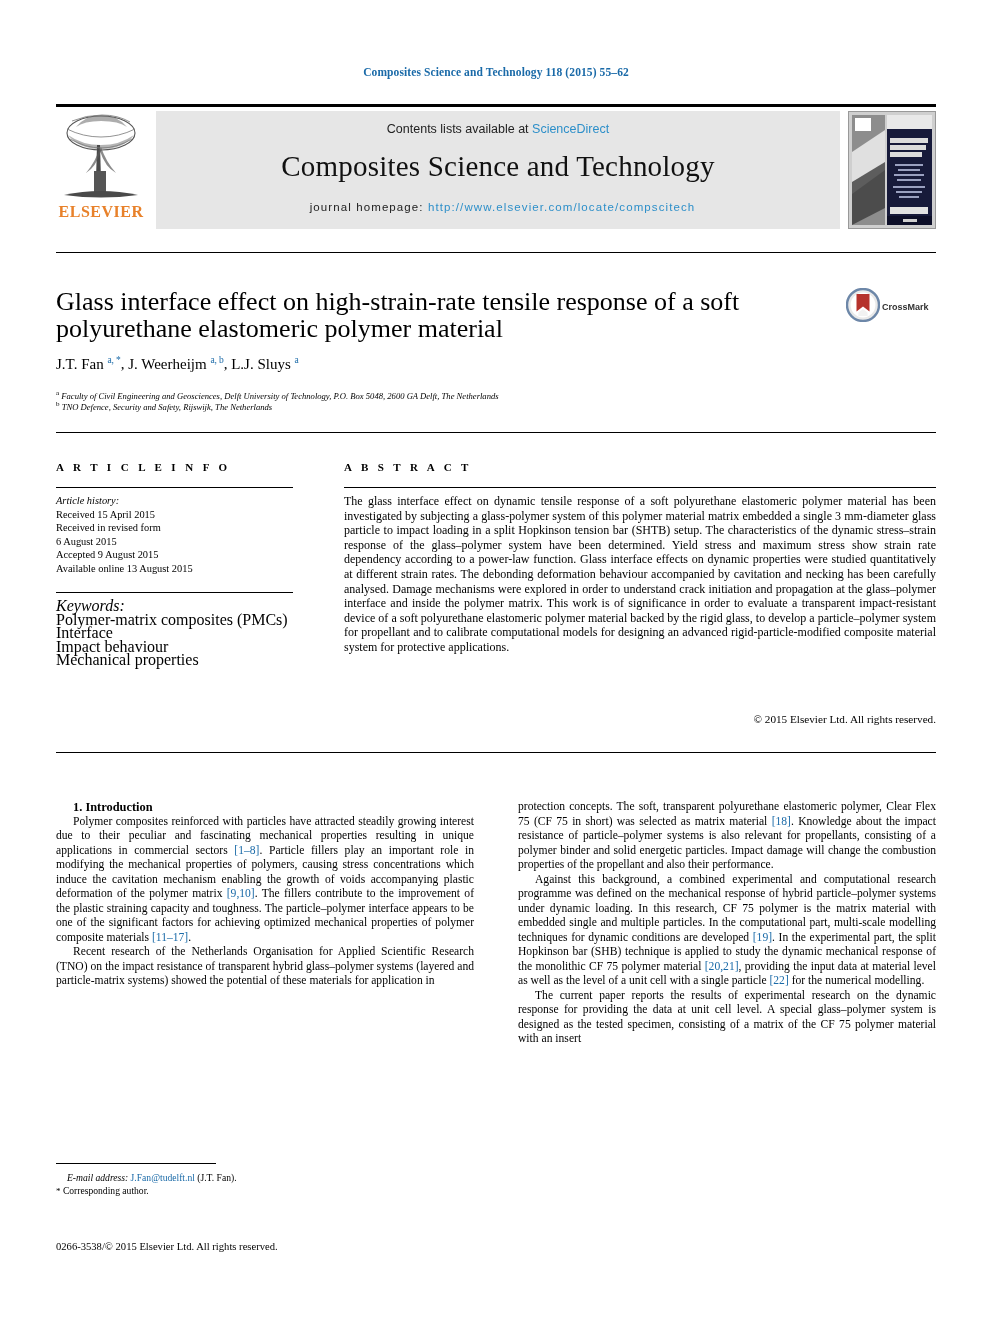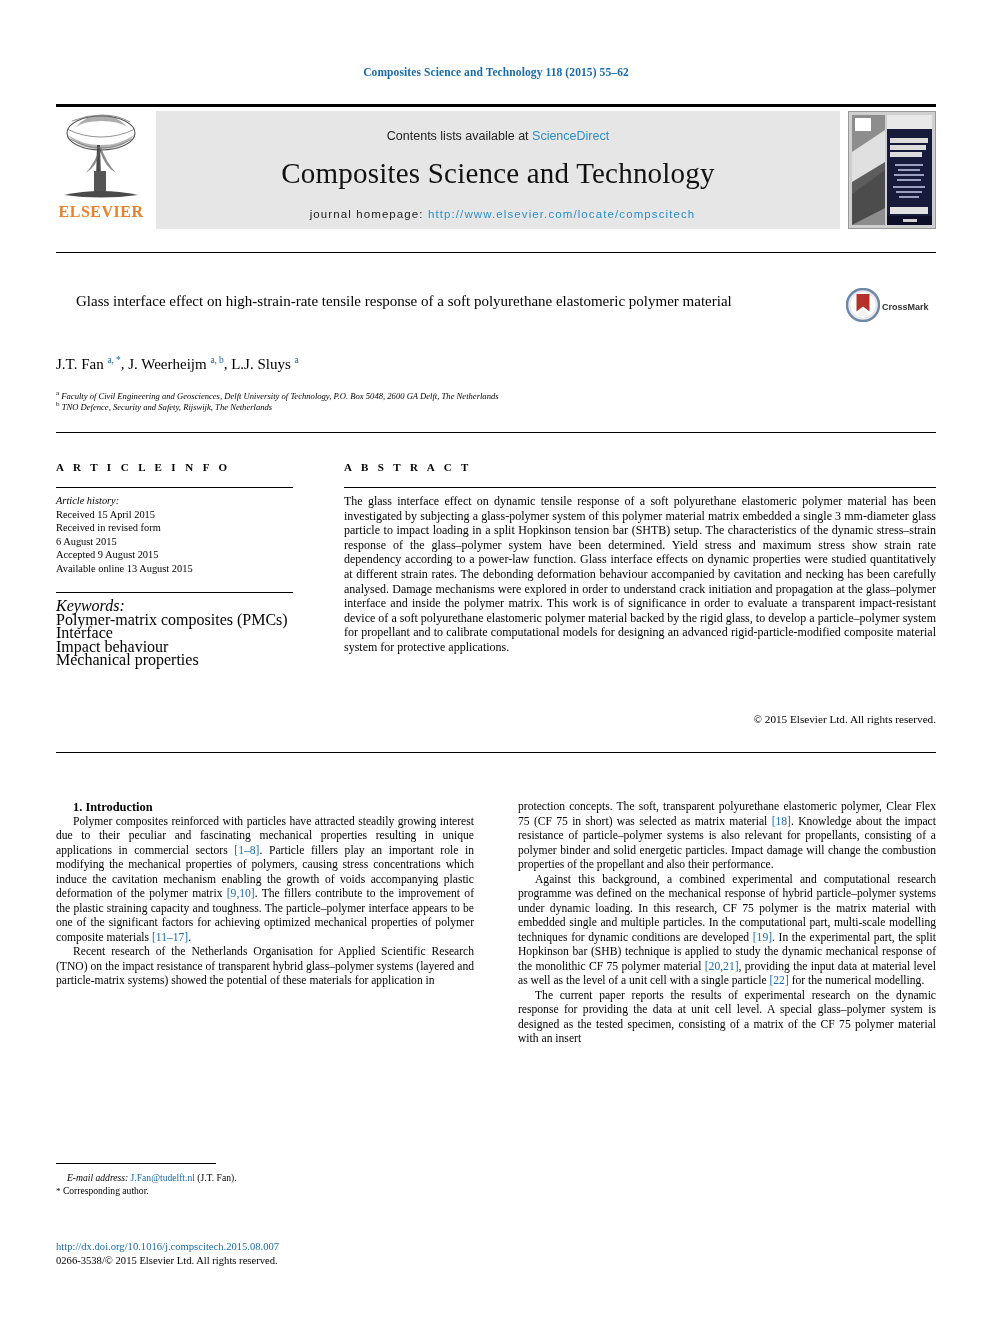--- a/index.html
+++ b/index.html
@@ -71,21 +71,21 @@
     top: 4px;
     width: 684px;
     height: 118px;
     background: #e6e6e6;
   }
   .contents-line {
     text-align: center;
     font-family: "Liberation Sans", sans-serif;
     font-size: 12.5px;
     color: #222;
-    padding-top: 18px;
+    padding-top: 11px;
   }
   .contents-line a { color: #2d8fc9; text-decoration: none; }
   .journal-title {
     text-align: center;
     font-family: "Liberation Serif", serif;
     font-size: 29px;
     color: #111;
     margin-top: 14px;
     letter-spacing: .2px;
   }
@@ -116,24 +116,23 @@
     position: absolute;
     left: 56px; top: 252px; width: 880px;
     border-top: 1px solid #000;
   }
   .article-title {
     position: absolute;
     left: 56px;
     top: 288px;
     width: 770px;
     font-family: "Liberation Serif", serif;
-    font-size: 15px;
+    font-size: 26px;
     line-height: 27px;
     color: #000;
-    margin-left: 20px;
   }
   .crossmark {
     position: absolute;
     left: 846px;
     top: 288px;
     width: 92px;
     height: 42px;
   }
   .crossmark-label {
     position: absolute;
@@ -417,17 +416,16 @@
       <a href="#">J.Fan@tudelft.nl</a>
       <span>(J.T. Fan).</span>
     </div>
     <div>
       <span class="star">*</span>
       <span>Corresponding author.</span>
     </div>
   </div>
 
   <div class="doi">
-    <div class="link">http://dx.doi.org/10.1016/j.compscitech.2015.08.007</div>
     <div class="issn">0266-3538/© 2015 Elsevier Ltd. All rights reserved.</div>
   </div>
 
 </div>
 
 </body></html>

